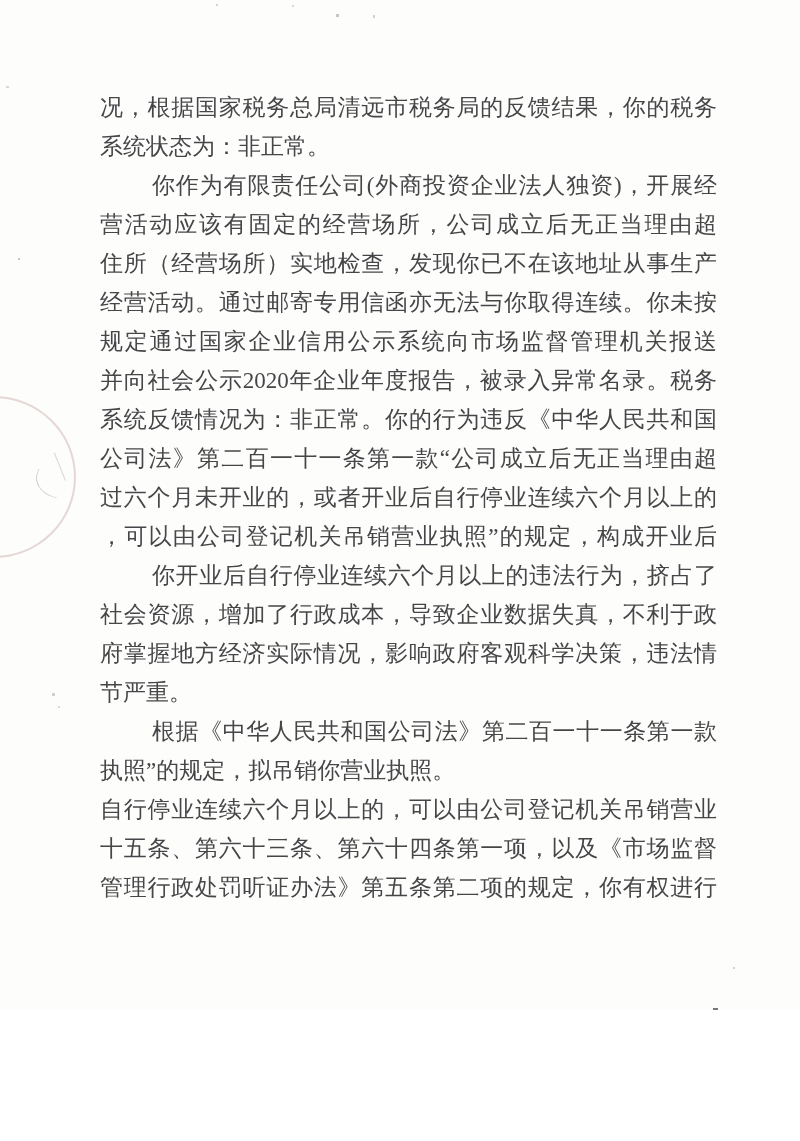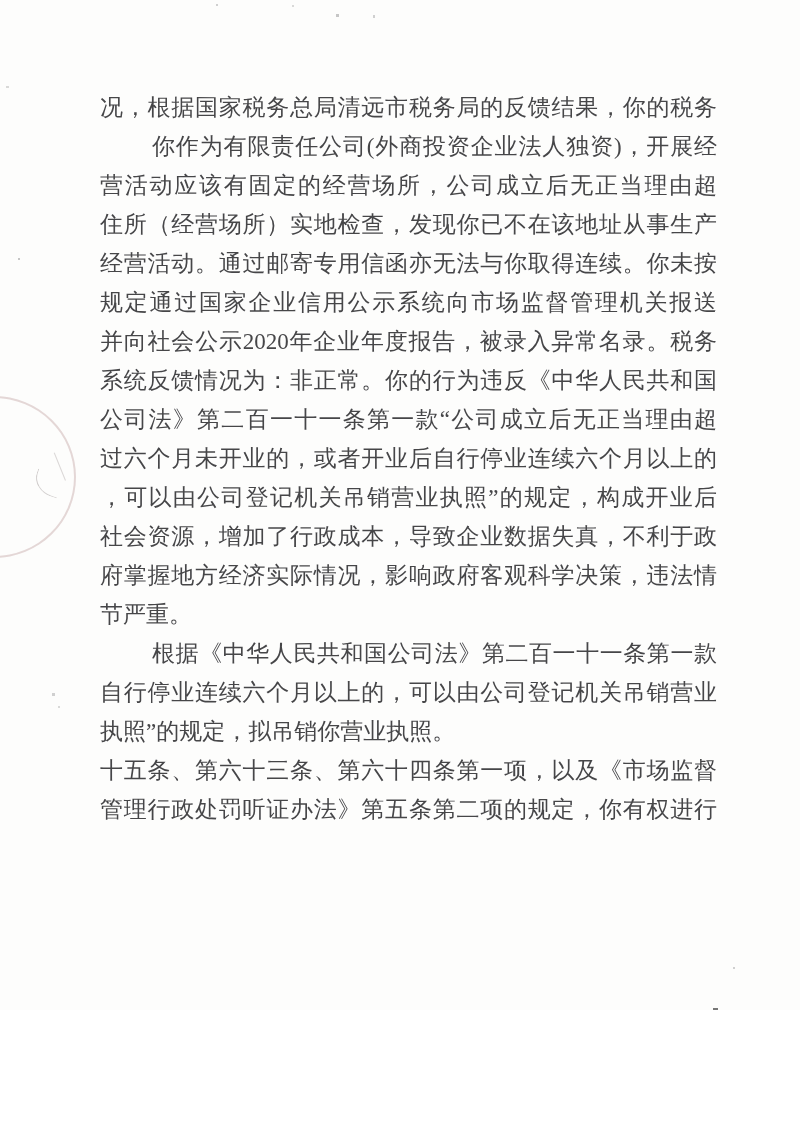--- a/index.html
+++ b/index.html
@@ -98,35 +98,37 @@
   <div class="speck" style="left:733px; top:967px; width:2px; height:2px; opacity:.25;"></div>
   <div class="speck" style="left:713px; top:1008px; width:5px; height:5px; opacity:.75;"></div>
   <div class="speck" style="left:704px; top:1011px; width:2px; height:3px; opacity:.45;"></div>
   <div class="speck" style="left:719px; top:1014px; width:3px; height:3px; opacity:.4;"></div>
   <div class="speck" style="left:727px; top:1012px; width:3px; height:3px; opacity:.5;"></div>
   <div class="speck" style="left:737px; top:1011px; width:3px; height:4px; opacity:.5;"></div>
   <div class="speck" style="left:738px; top:1017px; width:2px; height:2px; opacity:.35;"></div>
 
   <div class="textblock">
     <div class="line">况，根据国家税务总局清远市税务局的反馈结果，你的税务</div>
+    <div class="line end">系统状态为：非正常。</div>
     <div class="line indent">你作为有限责任公司(外商投资企业法人独资)，开展经</div>
     <div class="line">营活动应该有固定的经营场所，公司成立后无正当理由超</div>
     <div class="line">住所（经营场所）实地检查，发现你已不在该地址从事生产</div>
     <div class="line">经营活动。通过邮寄专用信函亦无法与你取得连续。你未按</div>
     <div class="line">规定通过国家企业信用公示系统向市场监督管理机关报送</div>
     <div class="line">并向社会公示2020年企业年度报告，被录入异常名录。税务</div>
     <div class="line">系统反馈情况为：非正常。你的行为违反《中华人民共和国</div>
     <div class="line">公司法》第二百一十一条第一款“公司成立后无正当理由超</div>
     <div class="line">过六个月未开业的，或者开业后自行停业连续六个月以上的</div>
     <div class="line">，可以由公司登记机关吊销营业执照”的规定，构成开业后</div>
+    <div class="line indent">你开业后自行停业连续六个月以上的违法行为，挤占了</div>
     <div class="line">社会资源，增加了行政成本，导致企业数据失真，不利于政</div>
     <div class="line">府掌握地方经济实际情况，影响政府客观科学决策，违法情</div>
     <div class="line end">节严重。</div>
     <div class="line indent">根据《中华人民共和国公司法》第二百一十一条第一款</div>
+    <div class="line end">执照”的规定，拟吊销你营业执照。</div>
     <div class="line">自行停业连续六个月以上的，可以由公司登记机关吊销营业</div>
-    <div class="line end">执照”的规定，拟吊销你营业执照。</div>
     <div class="line">十五条、第六十三条、第六十四条第一项，以及《市场监督</div>
     <div class="line">管理行政处罚听证办法》第五条第二项的规定，你有权进行</div>
   </div>
 
   <div class="footer">第 2 页 共 3 页</div>
 
 </div>
 
 </body></html>

